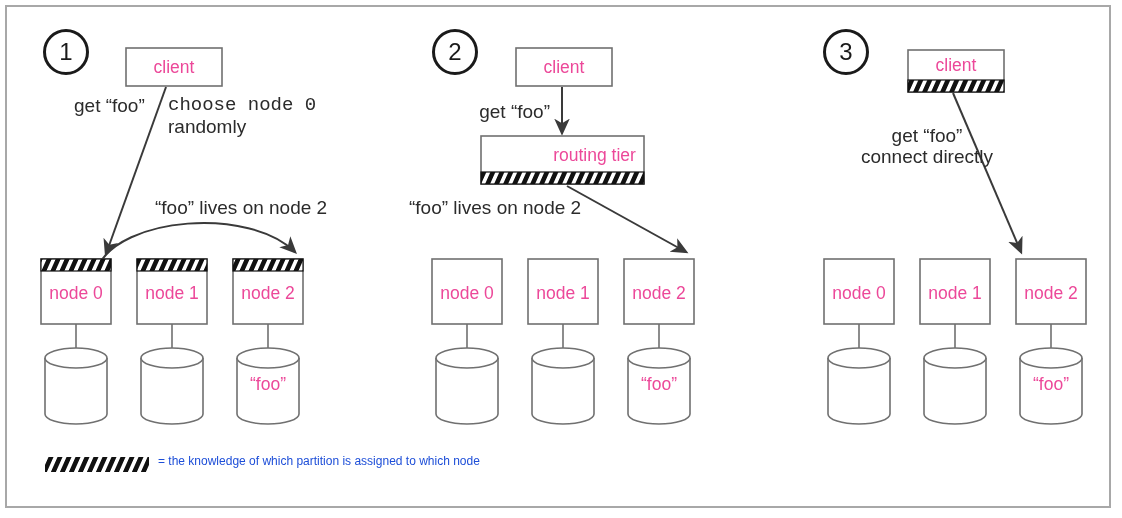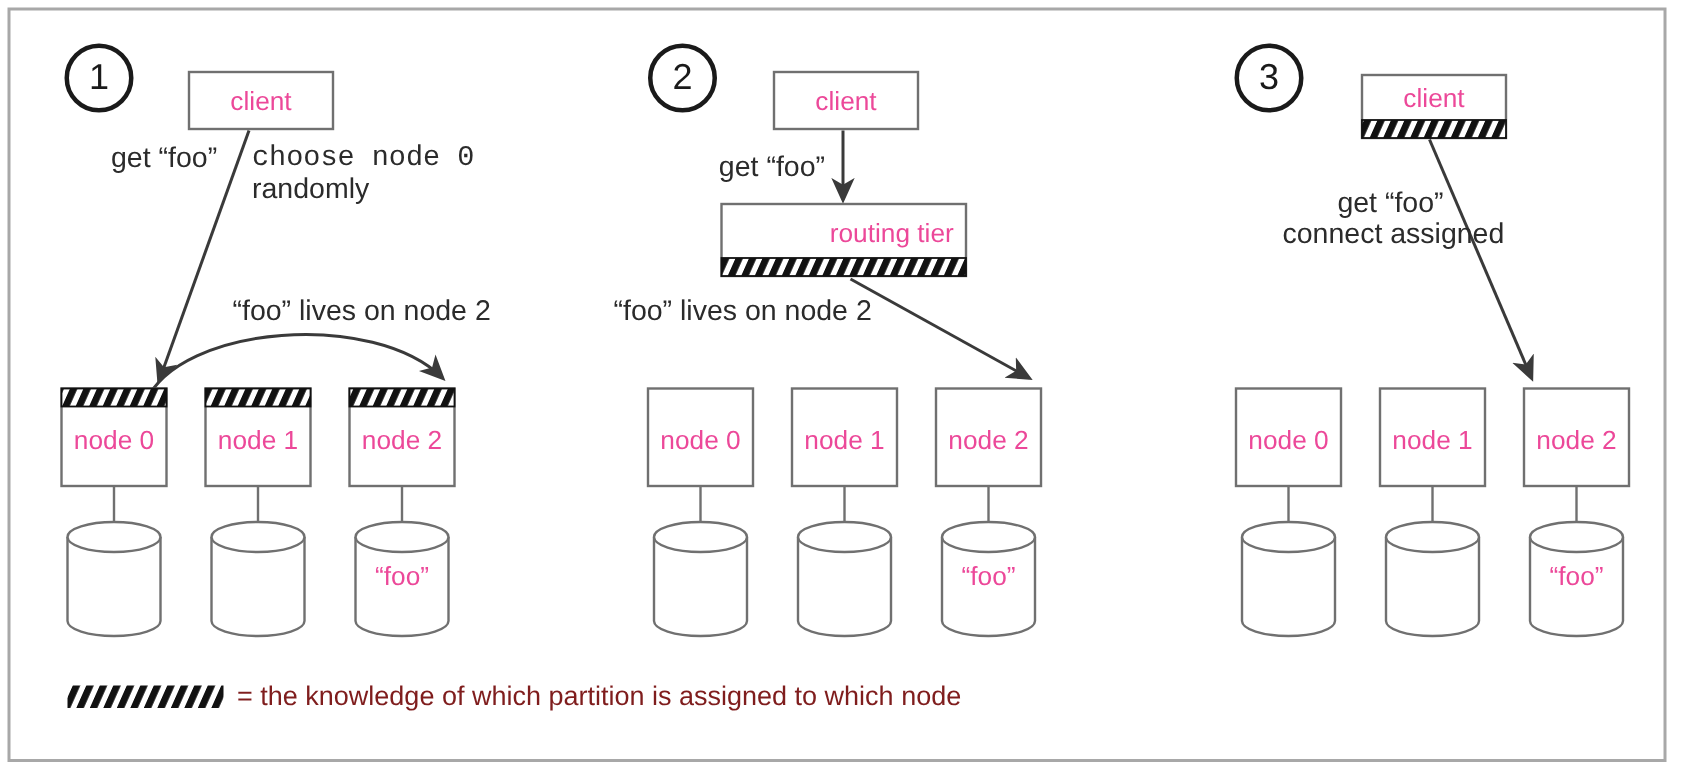--- a/index.html
+++ b/index.html
@@ -48,22 +48,22 @@
   .boxlabel {
     position: absolute;
     color: #ec4899;
     font-size: 17.5px;
     line-height: 20px;
     text-align: center;
     white-space: pre;
   }
   .legendtext {
     position: absolute;
-    color: #7f1d1d;
-    font-size: 18px;
+    color: #1d4ed8;
+    font-size: 12px;
     white-space: pre;
   }
   .circnum {
     position: absolute;
     color: #1a1a1a;
     font-size: 24px;
     text-align: center;
     line-height: 44px;
     width: 44px;
     white-space: pre;
@@ -218,21 +218,21 @@
   <div class="boxlabel" style="left:528px; top:283px; width:70px;">node 1</div>
   <div class="boxlabel" style="left:624px; top:283px; width:70px;">node 2</div>
 
   <div class="boxlabel" style="left:628px; top:374px; width:62px;">“foo”</div>
 
   <div class="circnum" style="left:824px; top:30px;">3</div>
 
   <div class="boxlabel" style="left:908px; top:55px; width:96px;">client</div>
 
   <div class="dtext center" style="left:855px; top:125px; width:144px;">get “foo”</div>
-  <div class="dtext center" style="left:855px; top:146px; width:144px;">connect assigned</div>
+  <div class="dtext center" style="left:855px; top:146px; width:144px;">connect directly</div>
 
   <div class="boxlabel" style="left:824px; top:283px; width:70px;">node 0</div>
   <div class="boxlabel" style="left:920px; top:283px; width:70px;">node 1</div>
   <div class="boxlabel" style="left:1016px; top:283px; width:70px;">node 2</div>
 
   <div class="boxlabel" style="left:1020px; top:374px; width:62px;">“foo”</div>
 
   <div class="legendtext" style="left:158px; top:454px;">= the knowledge of which partition is assigned to which node</div>
 </div>
 

